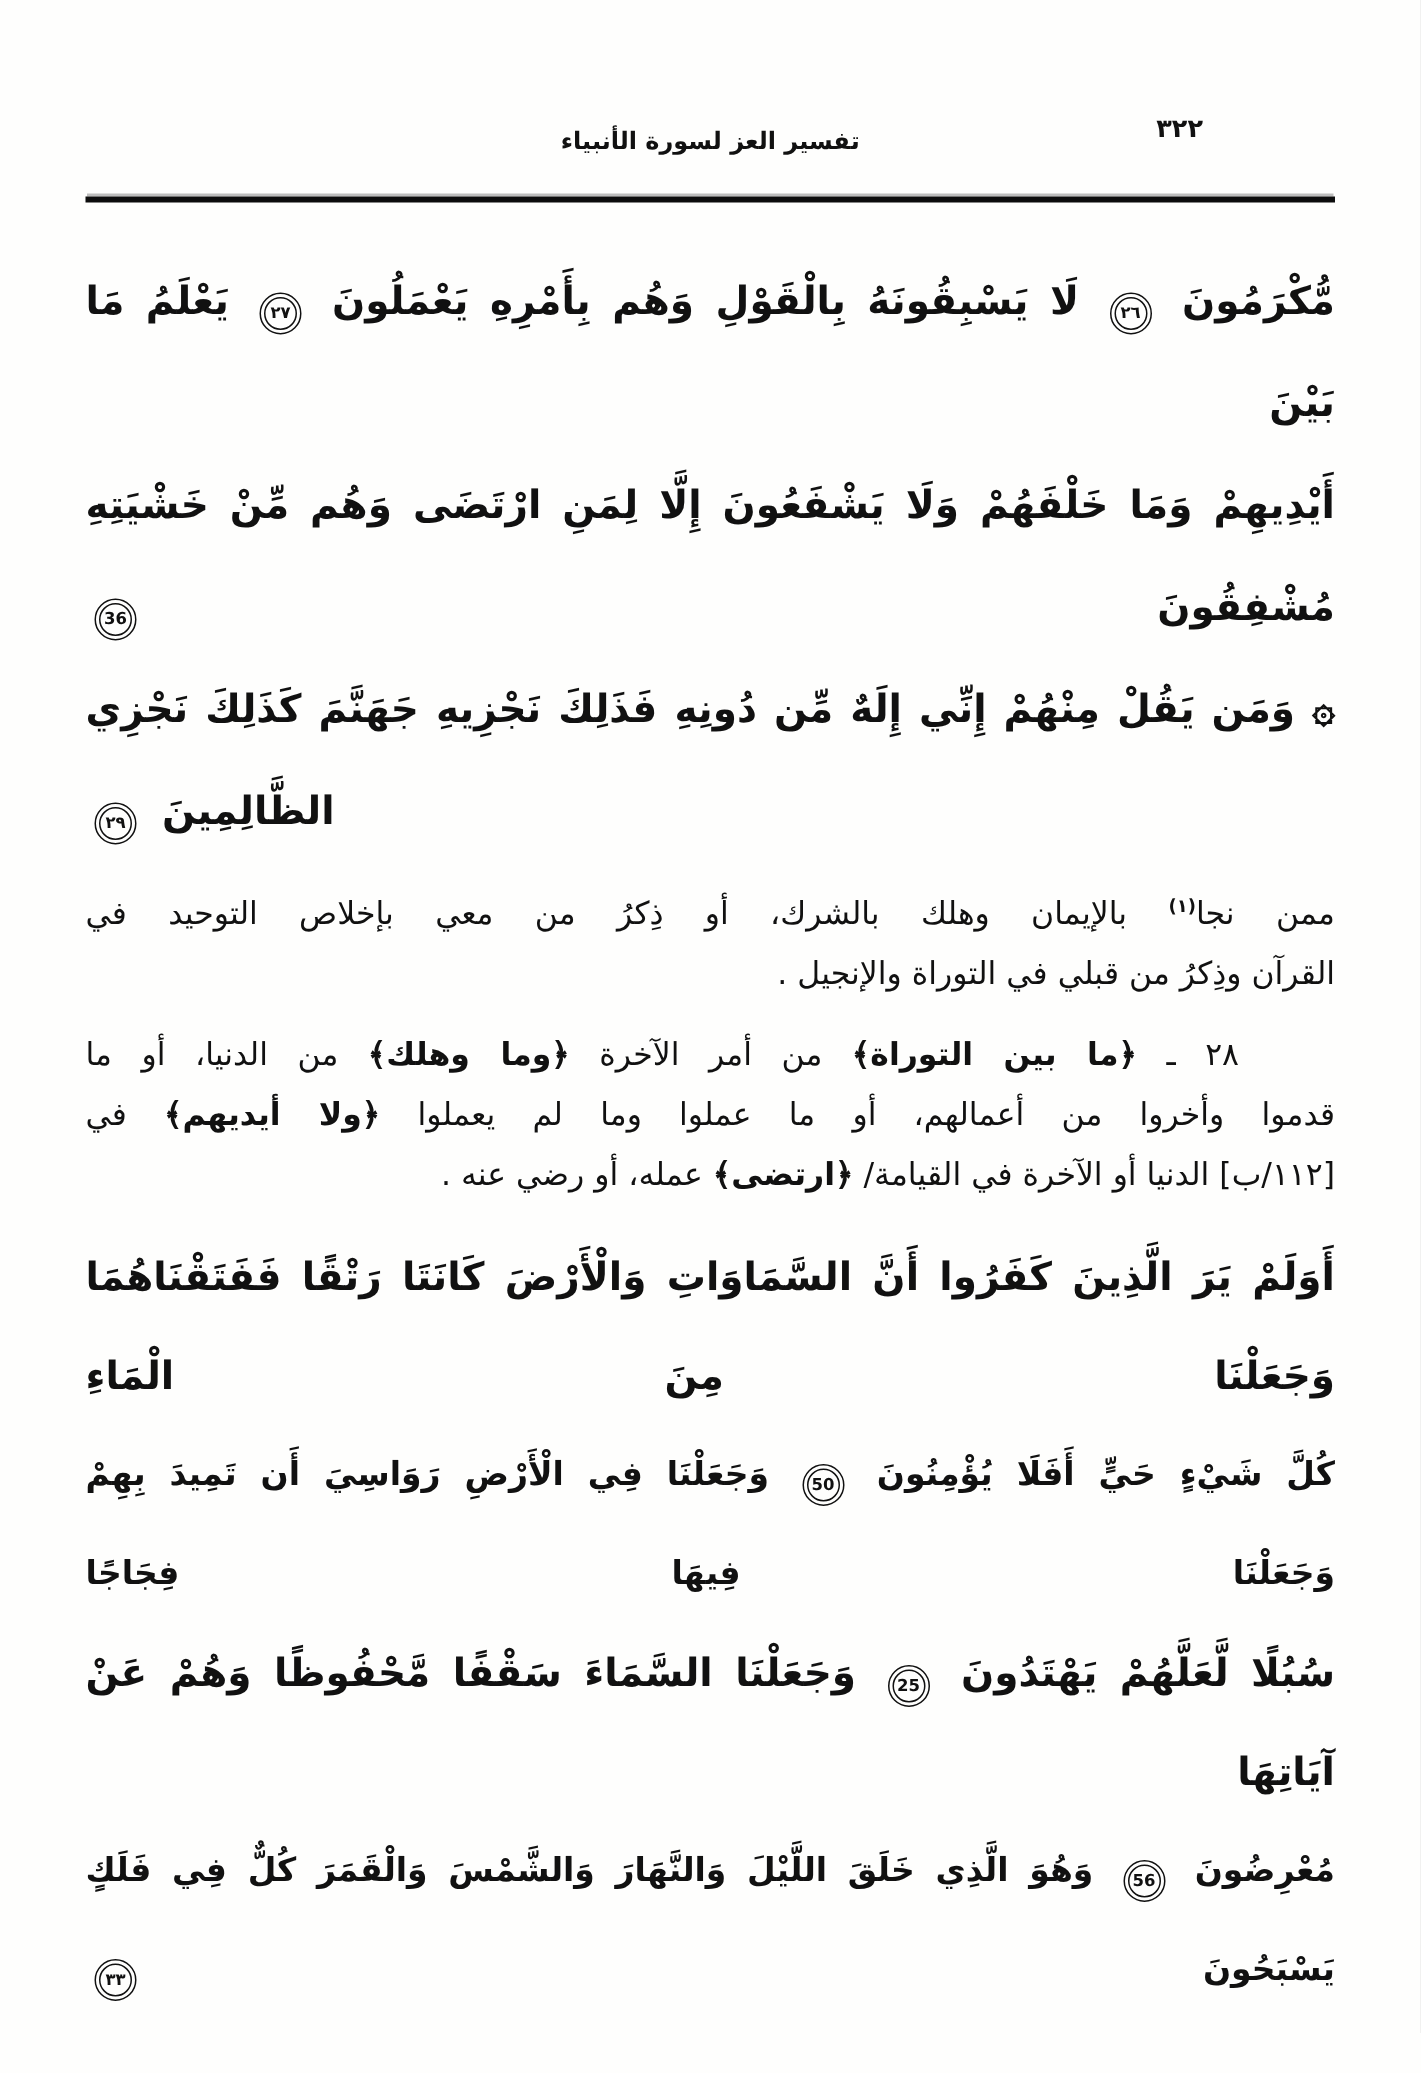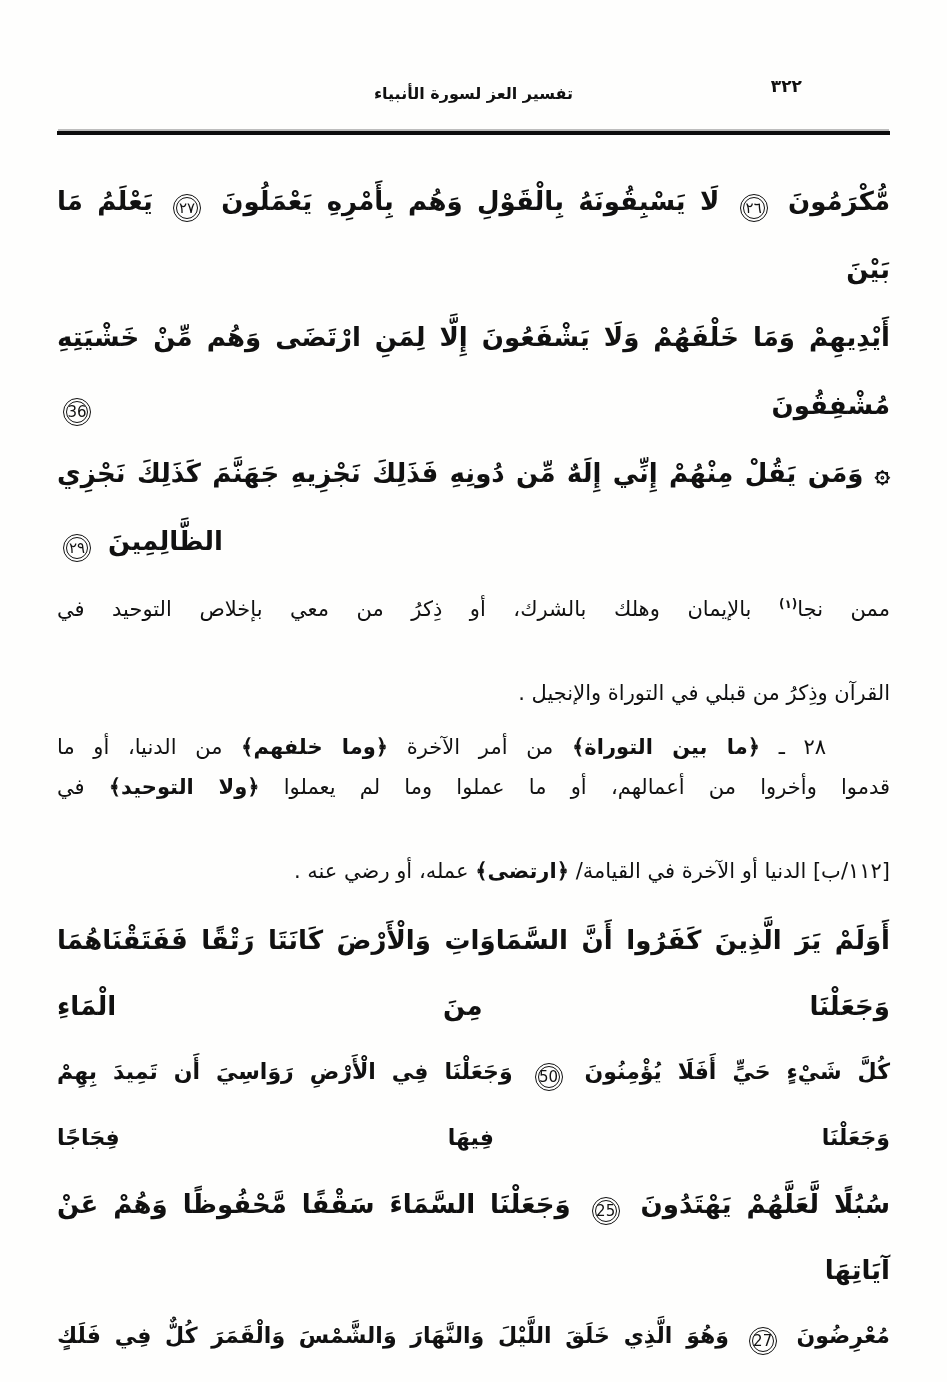--- a/index.html
+++ b/index.html
@@ -28,31 +28,31 @@
     text-align:justify;text-align-last:justify;
     word-spacing:2px;
   }
   .quran-block-2 .quran-line{line-height:66px;}
   .quran-line.tight{font-size:22px;}
   .quran-line.left-end{text-align:left;text-align-last:left;}
   .aya-num{
     display:inline-flex;align-items:center;justify-content:center;
     width:20px;height:20px;border:1.5px solid #111;border-radius:50%;
     outline:1px solid #111;outline-offset:2px;
-    font-size:15px;font-weight:400;vertical-align:-3px;margin:0 9px;
+    font-size:11px;font-weight:700;vertical-align:-3px;margin:0 9px;
     letter-spacing:0;
   }
 
   
   .body-par{margin-top:14px;}
   .body-line{
     font-size:21px;line-height:40px;
     text-align:justify;text-align-last:justify;
   }
-  .body-line.last{text-align-last:auto;margin-top:44px;}
+  .body-line.last{text-align-last:auto;}
   .indent{padding-right:64px;}
   .lemma{font-weight:700;}
   sup.fnref{font-size:12px;line-height:0;vertical-align:super;font-weight:700;}
 </style>
 </head>
 <body>
 
 <div class="page">
   <div class="content">
 
@@ -68,26 +68,26 @@
       <div class="quran-line">۞ وَمَن يَقُلْ مِنْهُمْ إِنِّي إِلَهٌ مِّن دُونِهِ فَذَلِكَ نَجْزِيهِ جَهَنَّمَ كَذَلِكَ نَجْزِي</div>
       <div class="quran-line left-end">الظَّالِمِينَ <span class="aya-num">٢٩</span></div>
     </div>
 
     <div class="body-par">
       <div class="body-line rich">ممن نجا<sup class="fnref">(١)</sup> بالإيمان وهلك بالشرك، أو ذِكرُ من معي بإخلاص التوحيد في</div>
       <div class="body-line rich last">القرآن وذِكرُ من قبلي في التوراة والإنجيل .</div>
     </div>
 
     <div class="body-par">
-      <div class="body-line rich indent">٢٨ ـ <b class="lemma">﴿ما بين التوراة﴾</b> من أمر الآخرة <b class="lemma">﴿وما خلفهم﴾</b> من الدنيا، أو ما</div>
-      <div class="body-line rich">قدموا وأخروا من أعمالهم، أو ما عملوا وما لم يعملوا <b class="lemma">﴿ولا التوحيد﴾</b> في</div>
+      <div class="body-line rich indent">٢٨ ـ <b class="lemma">﴿ما بين التوراة﴾</b> من أمر الآخرة <b class="lemma">﴿وما وهلك﴾</b> من الدنيا، أو ما</div>
+      <div class="body-line rich">قدموا وأخروا من أعمالهم، أو ما عملوا وما لم يعملوا <b class="lemma">﴿ولا أيديهم﴾</b> في</div>
       <div class="body-line rich last">[١١٢/ب] الدنيا أو الآخرة في القيامة/ <b class="lemma">﴿ارتضى﴾</b> عمله، أو رضي عنه .</div>
     </div>
 
     <div class="quran-block quran-block-2">
       <div class="quran-line">أَوَلَمْ يَرَ الَّذِينَ كَفَرُوا أَنَّ السَّمَاوَاتِ وَالْأَرْضَ كَانَتَا رَتْقًا فَفَتَقْنَاهُمَا وَجَعَلْنَا مِنَ الْمَاءِ</div>
       <div class="quran-line tight">كُلَّ شَيْءٍ حَيٍّ أَفَلَا يُؤْمِنُونَ <span class="aya-num">50</span> وَجَعَلْنَا فِي الْأَرْضِ رَوَاسِيَ أَن تَمِيدَ بِهِمْ وَجَعَلْنَا فِيهَا فِجَاجًا</div>
       <div class="quran-line">سُبُلًا لَّعَلَّهُمْ يَهْتَدُونَ <span class="aya-num">25</span> وَجَعَلْنَا السَّمَاءَ سَقْفًا مَّحْفُوظًا وَهُمْ عَنْ آيَاتِهَا</div>
-      <div class="quran-line tight">مُعْرِضُونَ <span class="aya-num">27</span> وَهُوَ الَّذِي خَلَقَ اللَّيْلَ وَالنَّهَارَ وَالشَّمْسَ وَالْقَمَرَ كُلٌّ فِي فَلَكٍ يَسْبَحُونَ <span class="aya-num">٣٣</span></div>
+      <div class="quran-line tight">مُعْرِضُونَ <span class="aya-num">56</span> وَهُوَ الَّذِي خَلَقَ اللَّيْلَ وَالنَّهَارَ وَالشَّمْسَ وَالْقَمَرَ كُلٌّ فِي فَلَكٍ يَسْبَحُونَ <span class="aya-num">٣٣</span></div>
     </div>
 
   </div>
 </div>
 
 </body></html>

